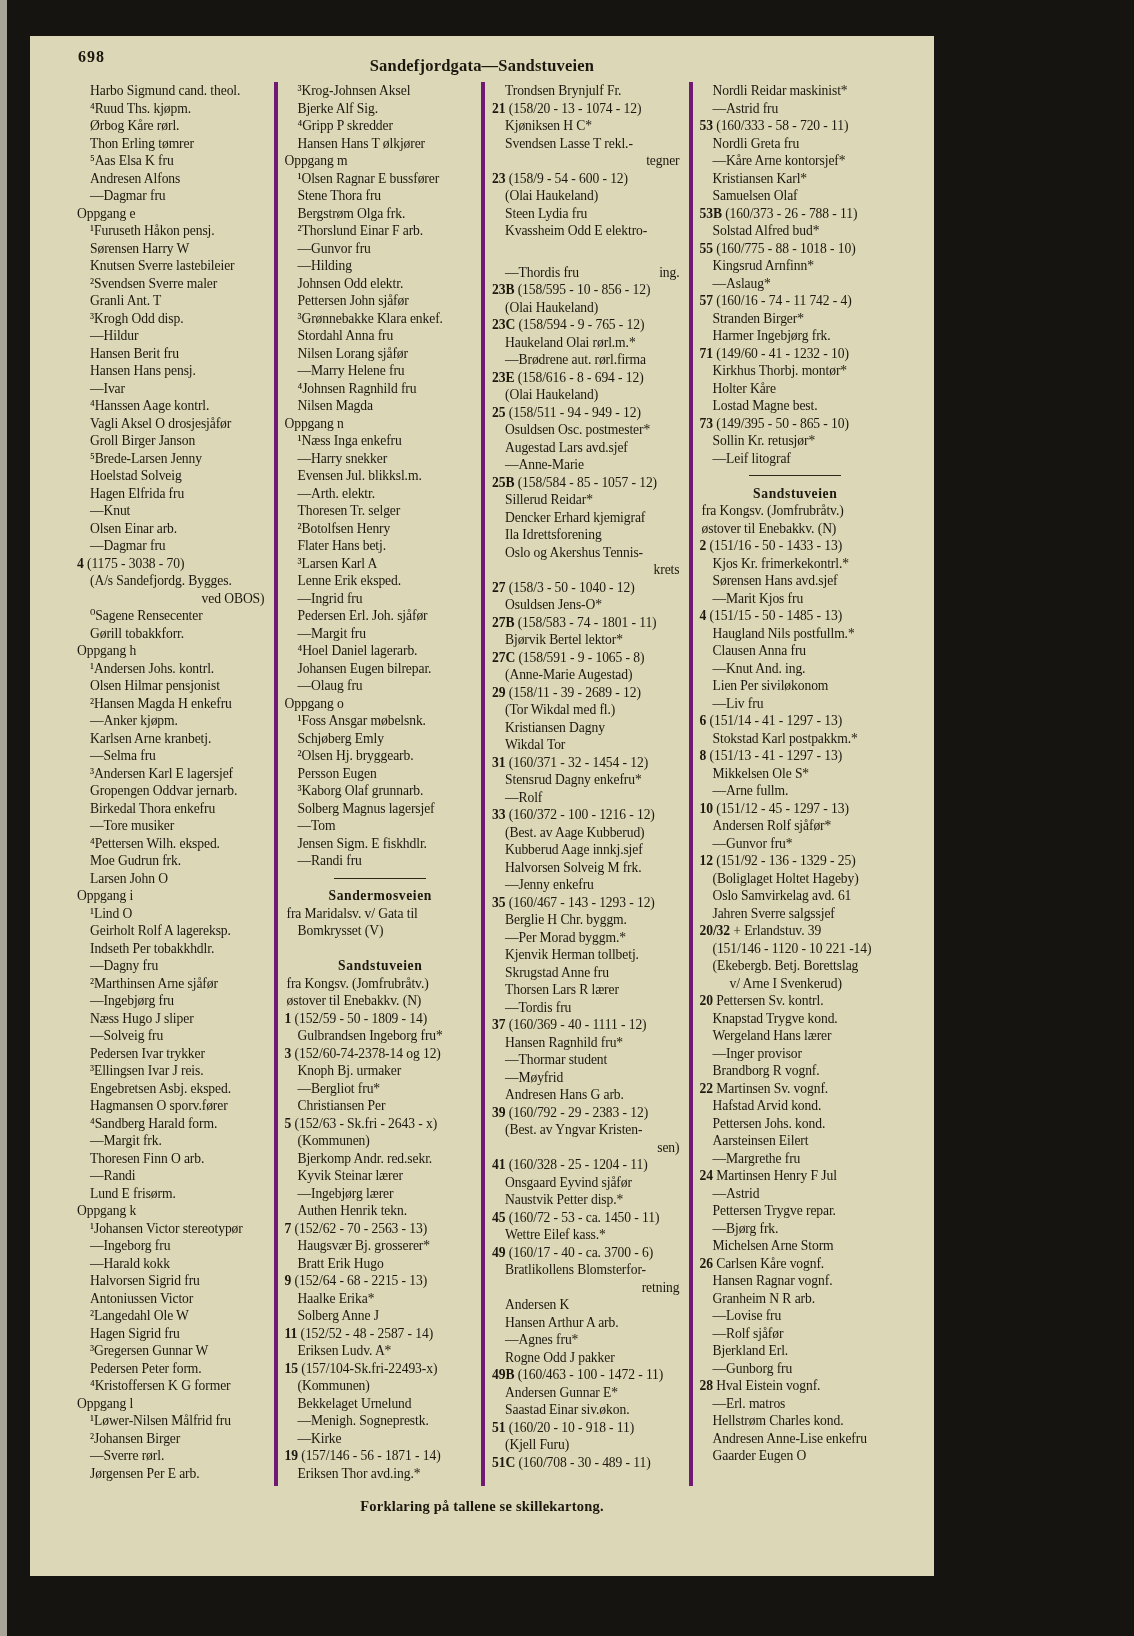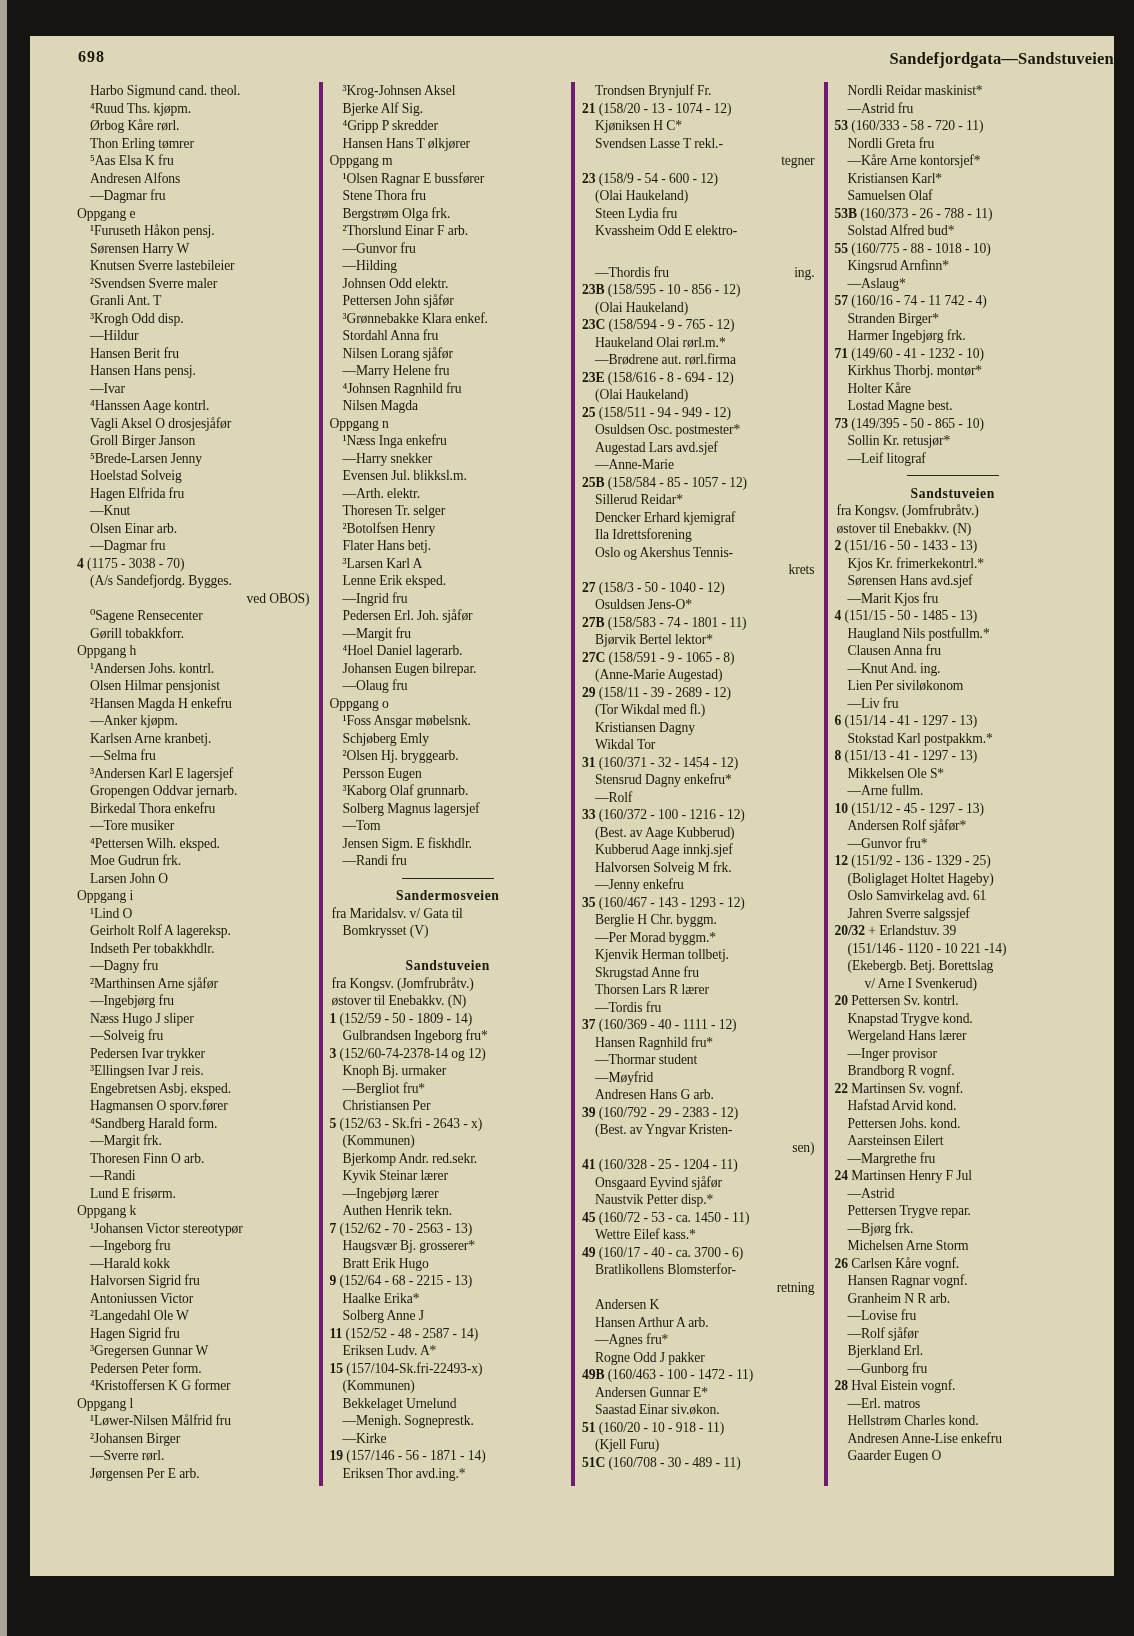--- a/index.html
+++ b/index.html
@@ -8,26 +8,26 @@
     --ink:#1b180f;
   }
   html,body{margin:0;padding:0;}
   body{
     width:1134px;height:1636px;position:relative;overflow:hidden;
     background:var(--frame);
     font-family:"Liberation Serif","DejaVu Serif",serif;
   }
   .edge-strip{position:absolute;left:0;top:0;width:7px;height:1636px;background:#a8a498;}
   .page{
-    position:absolute;left:30px;top:36px;width:1084px;height:1540px;
+    position:absolute;left:30px;top:36px;width:904px;height:1540px;
     background:var(--paper);color:var(--ink);
   }
   .header{position:relative;height:30px;margin-top:10px;}
   .pageno{position:absolute;left:48px;top:2px;font-size:16px;font-weight:700;letter-spacing:1px;}
-  .title{position:absolute;left:0;right:0;top:3px;text-align:right;font-size:16.5px;font-weight:700;letter-spacing:.2px;}
+  .title{position:absolute;left:0;right:0;top:10px;text-align:center;font-size:16.5px;font-weight:700;letter-spacing:.2px;}
   .cols{display:flex;margin:6px 38px 0 40px;height:1404px;}
   .col{flex:1 1 0;min-width:0;padding:0 5px 0 7px;font-size:13.6px;line-height:17.5px;letter-spacing:-0.1px;}
   .col + .col{border-left:4px solid #701a75;}
   .line{white-space:nowrap;height:17.5px;}
   .hn{font-weight:700;margin-top:21px;}
   .l-n{padding-left:13px;}
   .l-n2{padding-left:30px;}
   .l-f{padding-left:2px;}
   .l-c{}
   .l-r{text-align:right;padding-right:4px;}
@@ -375,13 +375,14 @@
         <div class="line l-n">—Rolf sjåfør</div>
         <div class="line l-n">Bjerkland Erl.</div>
         <div class="line l-n">—Gunborg fru</div>
         <div class="line l-num"><span class="hn">28</span> Hval Eistein vognf.</div>
         <div class="line l-n">—Erl. matros</div>
         <div class="line l-n">Hellstrøm Charles kond.</div>
         <div class="line l-n">Andresen Anne-Lise enkefru</div>
         <div class="line l-n">Gaarder Eugen O</div>
       </div>
   </div>
+  <div class="footer">Forklaring på tallene se skillekartong.</div>
 </div>
 
 </body></html>

